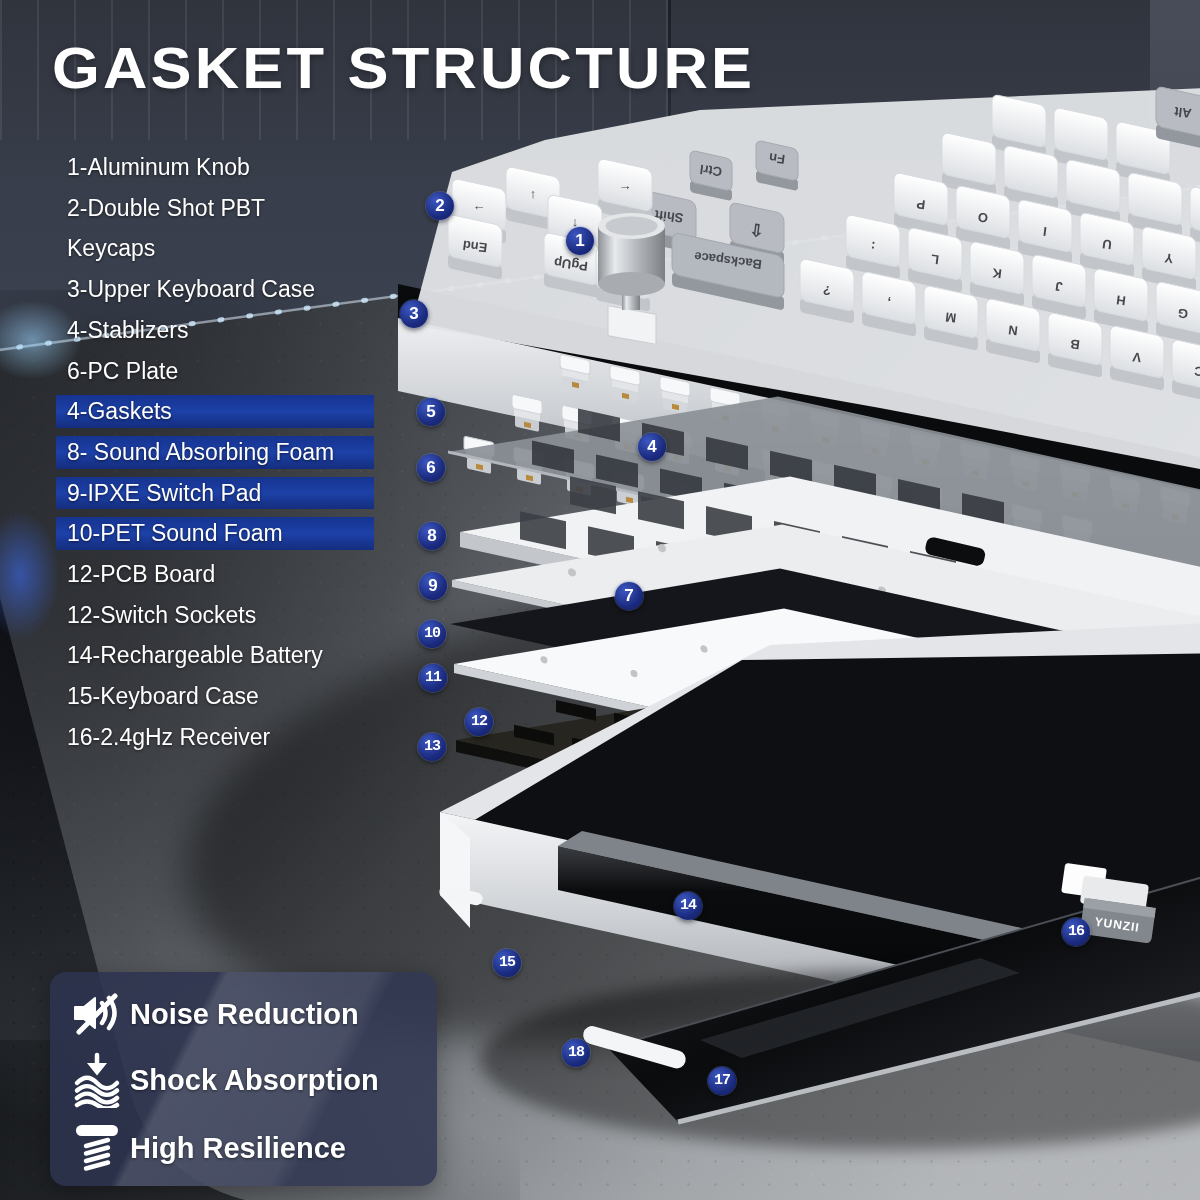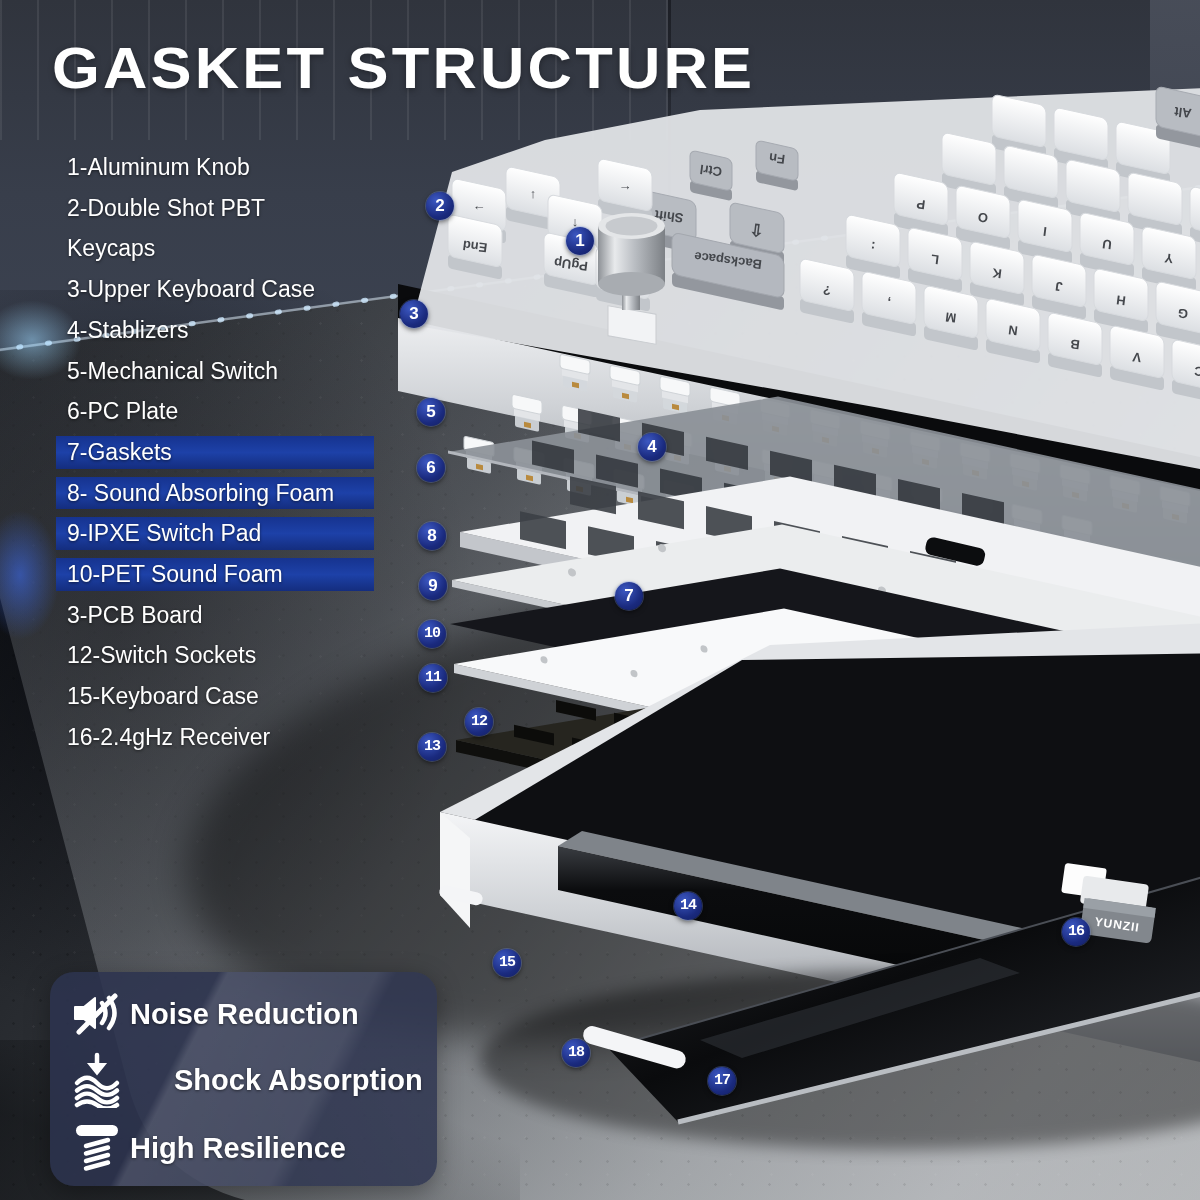--- a/index.html
+++ b/index.html
@@ -41,28 +41,28 @@
     text-shadow:0 2px 6px rgba(0,0,0,.35);}
 
   
   .parts{left:56px;top:147px;width:318px;z-index:5;box-sizing:border-box;}
   .parts .row{font-size:23px;line-height:40.7px;color:#fff;padding:0 28px 0 11px;
     text-shadow:0 1px 3px rgba(0,0,0,.6);}
   .parts .row.hl{background:linear-gradient(180deg,rgba(0,0,0,0) 0 4px,
       #16338f 4px,#1d41a8 50%,#142d7e calc(100% - 4px),rgba(0,0,0,0) calc(100% - 4px));}
 
   
-  .card{left:50px;top:972px;width:387px;height:214px;z-index:5;border-radius:24px;
+  .card{left:50px;top:972px;width:387px;height:214px;z-index:5;border-radius:16px;
     background:rgba(44,51,78,.88);box-shadow:0 6px 24px rgba(0,0,0,.35);overflow:hidden;}
   .card::after{content:"";position:absolute;inset:0;
     background:linear-gradient(117deg,rgba(255,255,255,0) 34%,rgba(255,255,255,.13) 36%,rgba(255,255,255,.10) 66%,rgba(255,255,255,.02) 70%);}
   .feat{position:absolute;left:14px;display:flex;align-items:center;height:60px;z-index:2;}
   .feat .ic{width:66px;display:flex;justify-content:center;}
   .feat .lbl{color:#fff;font-size:29px;font-weight:bold;text-shadow:0 1px 3px rgba(0,0,0,.5);}
-  .f1{top:12px;} .f2{top:78px;gap:44px;} .f3{top:146px;justify-content:flex-end;}
+  .f1{top:12px;} .f2{top:78px;} .f3{top:146px;justify-content:flex-end;}
 
   
   .marker{position:absolute;width:28px;height:28px;border-radius:50%;z-index:6;
     background:radial-gradient(circle at 36% 30%,#3c58c2,#1a2a7e 62%,#131f63 100%);
     color:#fff;font-size:17px;font-weight:bold;line-height:28px;text-align:center;
     box-shadow:0 0 0 1px rgba(130,160,255,.28),0 2px 5px rgba(0,0,0,.55);}
   .marker.w2{font-size:15px;letter-spacing:-1px;font-family:Liberation Mono, monospace;}
 </style>
 </head>
 <body>
@@ -464,28 +464,28 @@
 <div class="abs glow-cyan"></div>
 <div class="abs glow-blue"></div>
 
 <div class="abs title">GASKET STRUCTURE</div>
 
 <div class="abs parts">
   <div class="row">1-Aluminum Knob</div>
   <div class="row">2-Double Shot PBT Keycaps</div>
   <div class="row">3-Upper Keyboard Case</div>
   <div class="row">4-Stablizers</div>
-  <div class="row">5-Mechanical Switch</div>
   <div class="row">6-PC Plate</div>
-  <div class="row hl">7-Gaskets</div>
+  <div class="row hl">4-Gaskets</div>
   <div class="row hl">8- Sound Absorbing Foam</div>
   <div class="row hl">9-IPXE Switch Pad</div>
   <div class="row hl">10-PET Sound Foam</div>
-  <div class="row">3-PCB Board</div>
+  <div class="row">12-PCB Board</div>
   <div class="row">12-Switch Sockets</div>
+  <div class="row">14-Rechargeable Battery</div>
   <div class="row">15-Keyboard Case</div>
   <div class="row">16-2.4gHz Receiver</div>
 </div>
 
 <div class="abs card">
   <div class="feat f1">
     <span class="ic">
       <svg width="56" height="56" viewBox="0 0 56 56" fill="none" stroke="#fff" stroke-width="4.5" stroke-linecap="round" stroke-linejoin="round">
         <path d="M6 21 h9 l11 -9 v30 l-11 -9 H6 z" fill="#fff" stroke-width="2"></path>
         <path d="M33 17 q7 10 0 20"></path>

